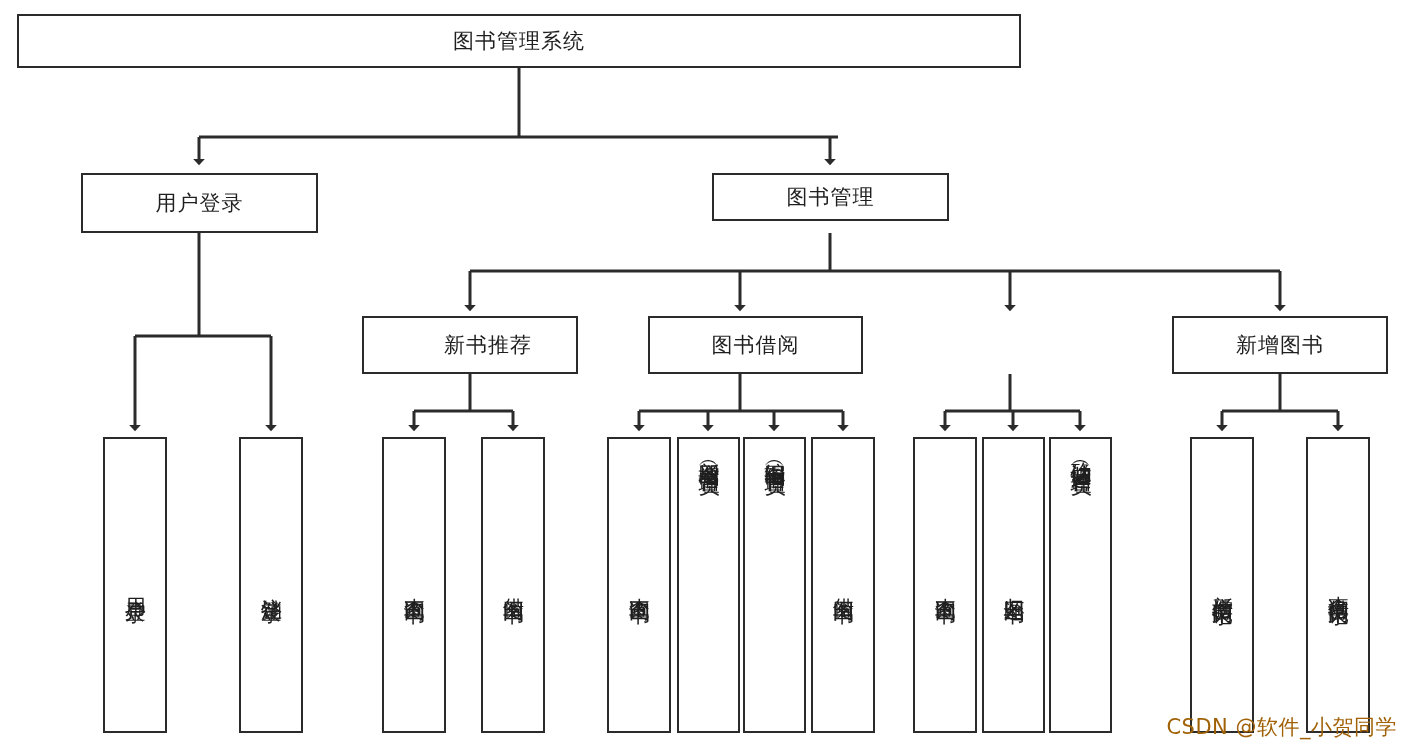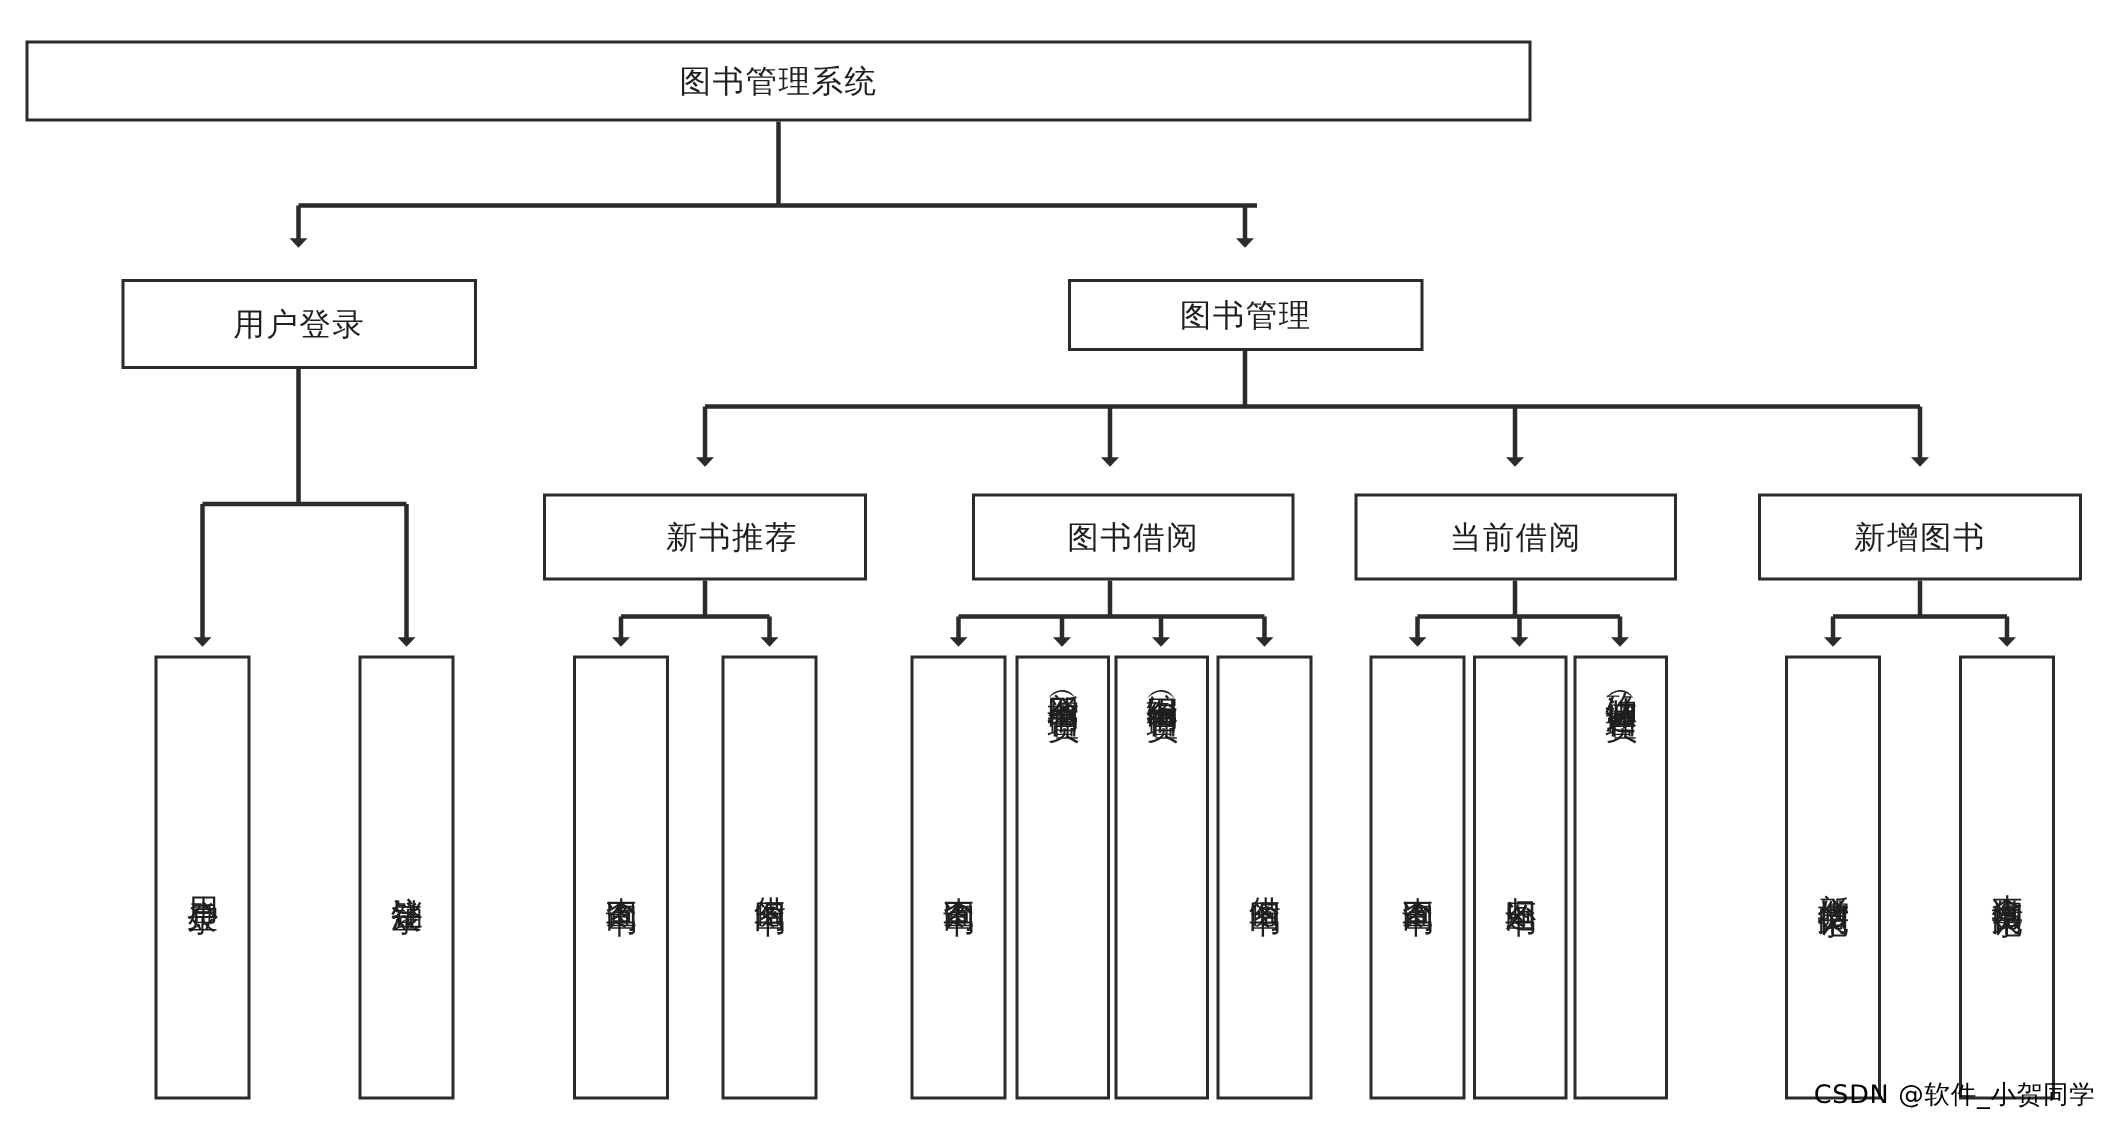--- a/index.html
+++ b/index.html
@@ -33,21 +33,20 @@
     background: #ffffff;
     display: flex;
     align-items: center;
     justify-content: center;
     color: #1f1f1f;
     z-index: 2;
   }
   .node.horiz {
     font-size: 21px;
     letter-spacing: 1px;
-    margin-top: 13px;
   }
   .node.vert {
     align-items: flex-start;
     justify-content: center;
     padding-top: 6px;
   }
   .vlabel {
     writing-mode: vertical-rl;
     text-orientation: upright;
     font-size: 21px;
@@ -57,22 +56,22 @@
     color: #1f1f1f;
   }
   .node.vert.centered {
     align-items: center;
     padding-top: 0;
   }
   #watermark {
     position: absolute;
     right: 8px;
     bottom: 6px;
-    font-size: 17px;
-    color: #000000;
+    font-size: 21px;
+    color: #a16207;
     letter-spacing: 0.5px;
     z-index: 5;
     white-space: nowrap;
     text-align: right;
   }
 </style>
 </head>
 <body>
 
 <div id="canvas">
@@ -137,23 +136,20 @@
   <div class="node horiz" style="left:712px; top:173px; width:237px; height:48px;">
     <span>图书管理</span>
   </div>
 
   <div class="node horiz" style="left:362px; top:316px; width:216px; height:58px;padding-left:36px;">
     <span>新书推荐</span>
   </div>
   <div class="node horiz" style="left:648px; top:316px; width:215px; height:58px;">
     <span>图书借阅</span>
   </div>
-  <div class="node horiz" style="left:903px; top:316px; width:215px; height:58px;">
-    <span>当前借阅</span>
-  </div>
   <div class="node horiz" style="left:1172px; top:316px; width:216px; height:58px;">
     <span>新增图书</span>
   </div>
 
   <div class="node vert centered" style="left:103px; top:437px; width:64px; height:296px;">
     <span class="vlabel">用户登录</span>
   </div>
   <div class="node vert centered" style="left:239px; top:437px; width:64px; height:296px;">
     <span class="vlabel">注销登录</span>
   </div>

